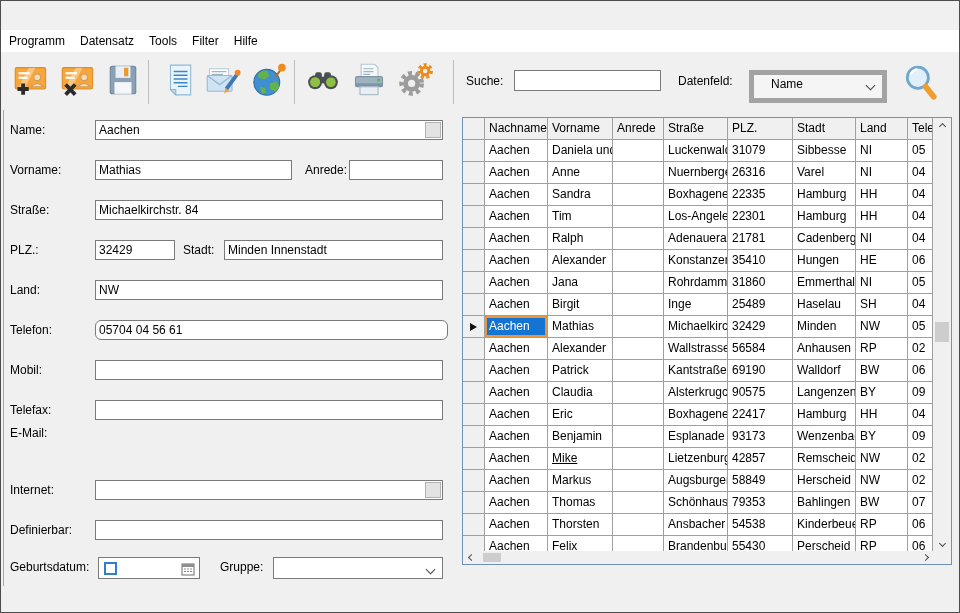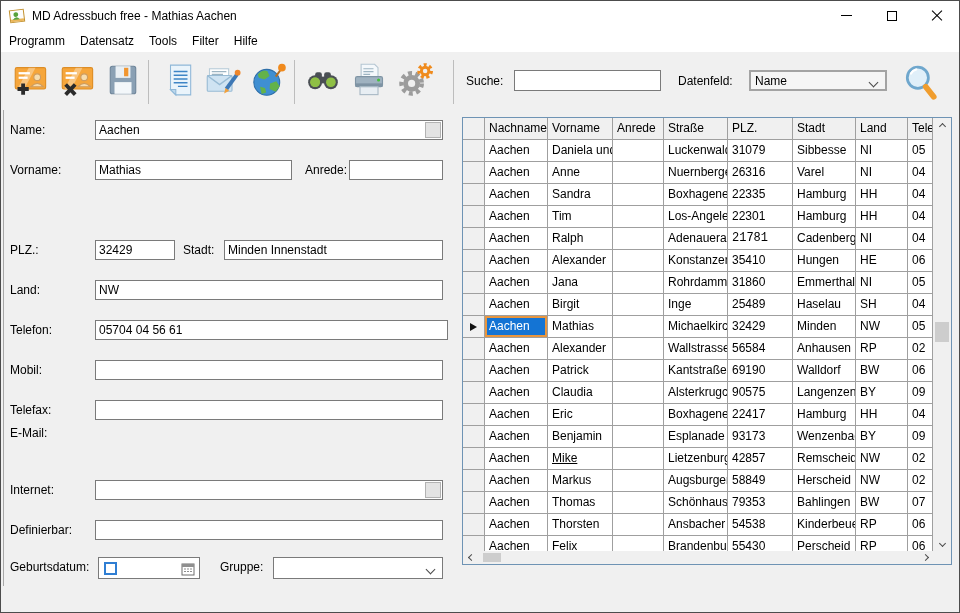--- a/index.html
+++ b/index.html
@@ -25,21 +25,21 @@
   
   .menubar{position:absolute;left:1px;top:30px;right:1px;height:23px;background:#fff;display:flex;align-items:center;padding-left:8px;border-bottom:1px solid #f0f0f0;}
   .menu-item{margin-right:15px;cursor:default;}
 
   
   .toolbar{position:absolute;left:1px;top:53px;right:1px;height:57px;background:#f0f0f0;}
   .tbtn{position:absolute;top:4px;width:40px;height:46px;display:flex;align-items:center;justify-content:center;}
   .tsep{position:absolute;top:7px;height:44px;width:1px;background:#bdbdbd;}
   .s-label{position:absolute;top:21px;}
   .field{position:absolute;height:21px;border:1px solid #7a7a7a;background:#fff;font:12px "Liberation Sans",sans-serif;padding:0 3px;outline:none;}
-  .combo{position:absolute;height:21px;border:2px solid #a3a3a3;background:#f5f5f5;line-height:19px;padding-left:4px;}
+  .combo{position:absolute;height:33px;border:5px solid #a3a3a3;background:#f5f5f5;line-height:19px;padding-left:17px;}
   .combo .chev{position:absolute;right:8px;top:7px;}
 
   
   .panel-line{position:absolute;left:3px;top:110px;bottom:27px;width:1px;background:#a8a8a8;}
   .frow{position:absolute;left:0;width:458px;height:22px;}
   .flabel{position:absolute;left:10px;top:3px;}
   .finput{position:absolute;top:0;height:20px;border:1px solid #7a7a7a;background:#fff;font:12px "Liberation Sans",sans-serif;padding:0 3px;outline:none;}
   .mini-btn{position:absolute;top:2px;width:16px;height:16px;background:#e3e3e3;border:1px solid #b2b2b2;}
   .dtp{position:absolute;left:98px;top:0;width:102px;height:22px;border:1px solid #7a7a7a;background:#fff;}
   .cb{position:absolute;left:5px;top:4px;width:13px;height:13px;border:2px solid #2f7ed3;background:#fff;}
@@ -82,40 +82,20 @@
   .st-count{position:absolute;left:170px;width:63px;top:0;height:24px;line-height:24px;text-align:center;}
   .st-filter{position:absolute;left:6px;top:4px;}
   .grip{position:absolute;right:3px;bottom:3px;width:12px;height:12px;}
   .grip i{position:absolute;width:2px;height:2px;background:#b5b5b5;}
 </style>
 </head>
 <body>
 
 <div class="win">
 
-  <div class="titlebar">
-    <svg class="app-icon" viewBox="0 0 18 18">
-      <g transform="rotate(-7 9 9)">
-        <rect x="2" y="3" width="14" height="12" fill="#fdfdfd" stroke="#c2912f" stroke-width="1"></rect>
-        <rect x="2.5" y="12" width="13" height="2.6" fill="#eab65a"></rect>
-        <circle cx="8" cy="7.5" r="2.4" fill="#57a23b"></circle>
-        <path d="M4.5 12.5 q3.5 -4.5 7 0 z" fill="#57a23b"></path>
-      </g>
-    </svg>
-    <span class="title-text">MD Adressbuch free - Mathias Aachen</span>
-    <div class="wbtn wbtn-min">
-        <span class="gl-min"></span>
-      </div>
-    <div class="wbtn wbtn-max">
-        <span class="gl-max"></span>
-      </div>
-    <div class="wbtn wbtn-close">
-        <span class="gl-close"></span>
-      </div>
-  </div>
 
   <div class="menubar" id="menubar">
       <span class="menu-item">Programm</span>
       <span class="menu-item">Datensatz</span>
       <span class="menu-item">Tools</span>
       <span class="menu-item">Filter</span>
       <span class="menu-item">Hilfe</span>
     </div>
 
   <div class="toolbar">
@@ -235,33 +215,37 @@
     <span class="flabel">Name:</span>
     <input class="finput" style="left: 95px; width: 348px;" value="Aachen">
     <span class="mini-btn" style="left:425px"></span>
   </div>
   <div class="frow" style="top:160px">
     <span class="flabel">Vorname:</span>
     <input class="finput" style="left: 95px; width: 197px;" value="Mathias">
     <span class="flabel" style="left:305px">Anrede:</span>
     <input class="finput" style="left: 349px; width: 94px;" value="">
   </div>
+  <div class="frow" style="top:200px">
+    <span class="flabel">Straße:</span>
+    <input class="finput" style="left: 95px; width: 348px;" value="Michaelkirchstr. 84">
+  </div>
   <div class="frow" style="top:240px">
     <span class="flabel">PLZ.:</span>
     <input class="finput" style="left: 95px; width: 80px;" value="32429">
     <span class="flabel" style="left:183px">Stadt:</span>
     <input class="finput" style="left: 224px; width: 219px;" value="Minden Innenstadt">
   </div>
   <div class="frow" style="top:280px">
     <span class="flabel">Land:</span>
     <input class="finput" style="left: 95px; width: 348px;" value="NW">
   </div>
   <div class="frow" style="top:320px">
     <span class="flabel">Telefon:</span>
-    <input class="finput" style="left: 95px; width: 353px;" value="05704 04 56 61">
+    <input class="finput" style="left: 95px; width: 353px; border-radius: 6px;" value="05704 04 56 61">
   </div>
   <div class="frow" style="top:360px">
     <span class="flabel">Mobil:</span>
     <input class="finput" style="left: 95px; width: 348px;" value="">
   </div>
   <div class="frow" style="top:400px">
     <span class="flabel">Telefax:</span>
     <input class="finput" style="left: 95px; width: 348px;" value="">
   </div>
   <div class="frow" style="top:423px">
@@ -348,21 +332,21 @@
           <div class="g-td" style="width: 63px;">Hamburg</div>
           <div class="g-td" style="width: 52px;">HH</div>
           <div class="g-td" style="width: 25px;">04</div>
         </div>
         <div class="g-tr">
           <div class="g-td g-sel" style="width: 22px;"></div>
           <div class="g-td" style="width: 63px;">Aachen</div>
           <div class="g-td" style="width: 65px;">Ralph</div>
           <div class="g-td" style="width: 51px;"></div>
           <div class="g-td" style="width: 64px;">Adenauerall</div>
-          <div class="g-td" style="width: 65px; font-family: Liberation Mono, monospace;">21781</div>
+          <div class="g-td" style="width: 65px;">21781</div>
           <div class="g-td" style="width: 63px;">Cadenberg</div>
           <div class="g-td" style="width: 52px;">NI</div>
           <div class="g-td" style="width: 25px;">04</div>
         </div>
         <div class="g-tr">
           <div class="g-td g-sel" style="width: 22px;"></div>
           <div class="g-td" style="width: 63px;">Aachen</div>
           <div class="g-td" style="width: 65px;">Alexander</div>
           <div class="g-td" style="width: 51px;"></div>
           <div class="g-td" style="width: 64px;">Konstanzer</div>

